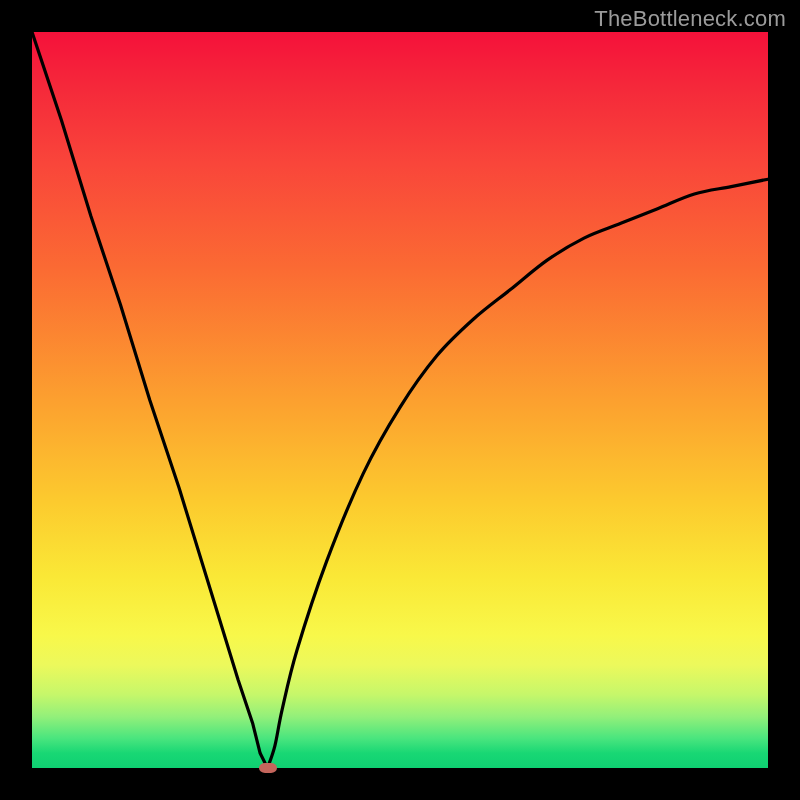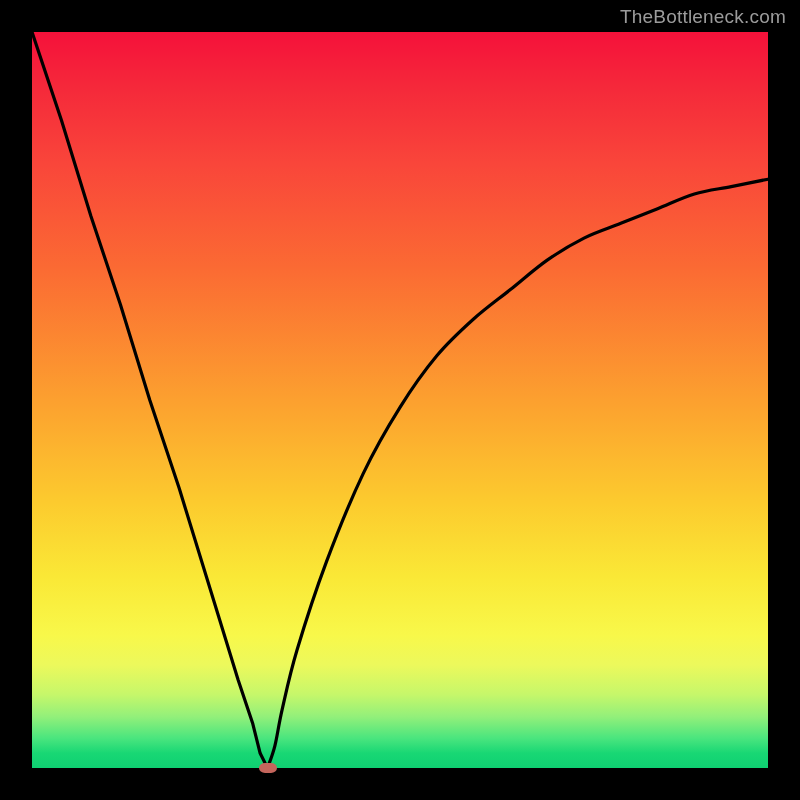--- a/index.html
+++ b/index.html
@@ -40,21 +40,21 @@
       #49e57e 96%,
       #18d774 98%,
       #0fd072 100%
     );
   }
   .watermark {
     position: absolute;
     top: 6px;
     right: 14px;
     color: #9b9b9b;
-    font-size: 19px;
+    font-size: 22px;
     letter-spacing: 0.2px;
     user-select: none;
   }
   svg.curve {
     position: absolute;
     left: 0;
     top: 0;
     width: 736px;
     height: 736px;
     overflow: visible;

